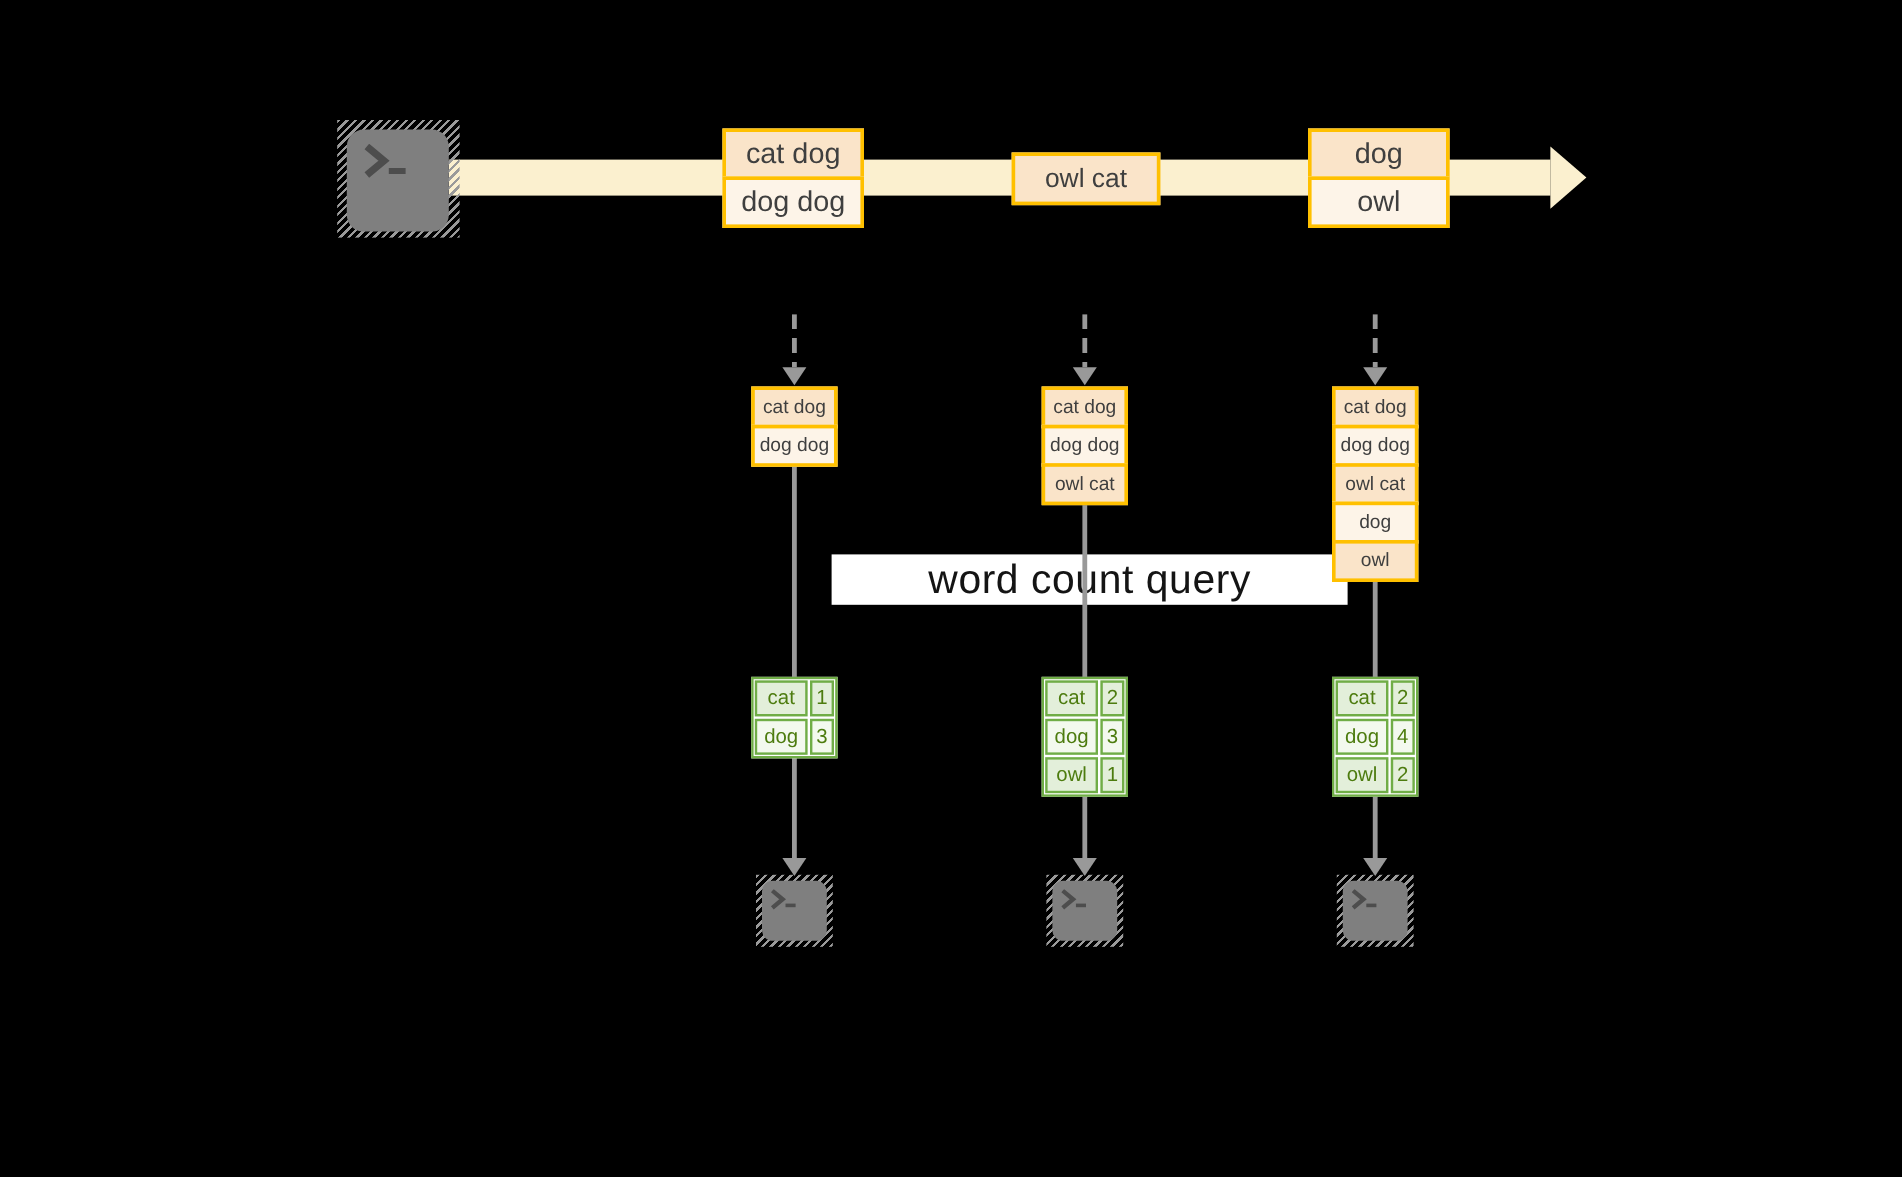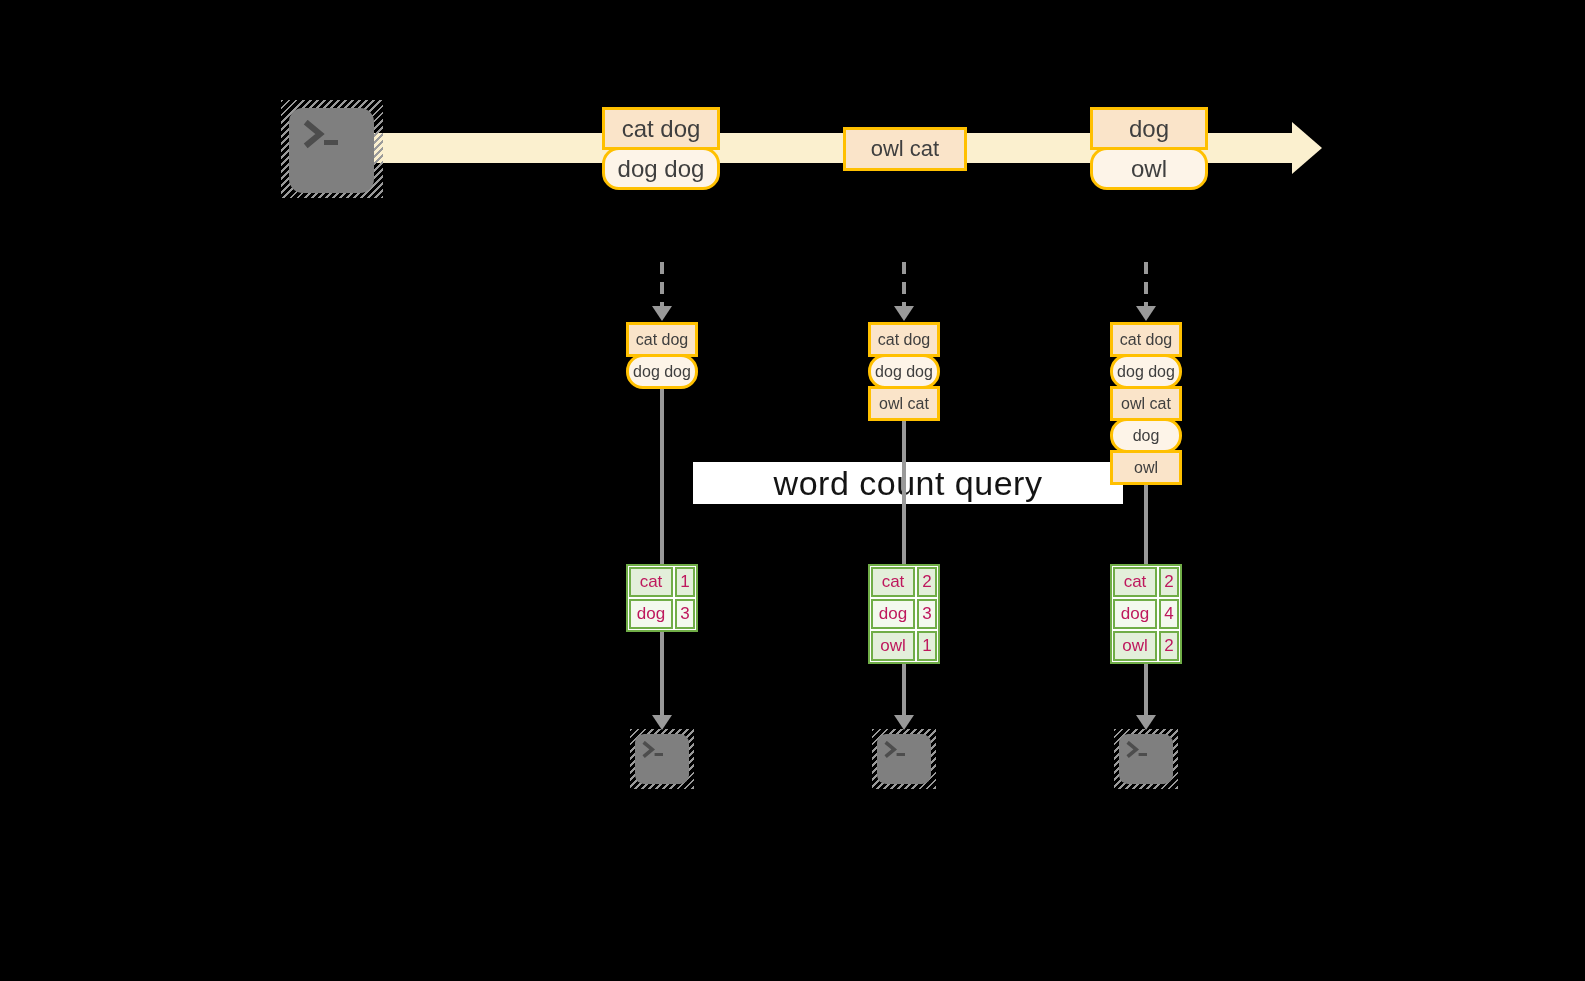--- a/index.html
+++ b/index.html
@@ -17,21 +17,21 @@
     border-left:30px solid #FBF0CF;
   }
 
   
   .msg-row{
     border:3px solid #FFC000;color:#3F3F3F;
     display:flex;align-items:center;justify-content:center;
     z-index:3;background:#FDF4E8;
   }
   .msg-row.dark{background:#FAE4C9;}
-  .msg-row.light{background:#FDF4E8;border-radius:17px;}
+  .msg-row.light{background:#FDF4E8;}
 
   
   .term{
     background:repeating-linear-gradient(135deg,#9a9a9a 0 2px,transparent 2px 5px);
     z-index:3;
   }
   .term-inner{
     position:absolute;background:#7F7F7F;
   }
   .term-inner svg{position:absolute;}
@@ -55,21 +55,21 @@
     font-size:34px;letter-spacing:0.5px;
   }
 
   
   .count-table{
     border:2px solid #70AD47;background:#FFFFFF;padding:1px;
     display:grid;grid-template-columns:1fr 20px;gap:2px;grid-auto-rows:30px;
     width:72px;z-index:3;
   }
   .count-cell{
-    border:2px solid #70AD47;box-sizing:border-box;color:#be185d;font-size:17px;
+    border:2px solid #70AD47;box-sizing:border-box;color:#4d7c0f;font-size:17px;
     display:flex;align-items:center;justify-content:center;
   }
   .count-cell.dark{background:#E3EFDA;}
   .count-cell.light{background:#F3F9EE;}
 </style>
 </head>
 <body>
 
 <div class="canvas" id="canvas">
 

